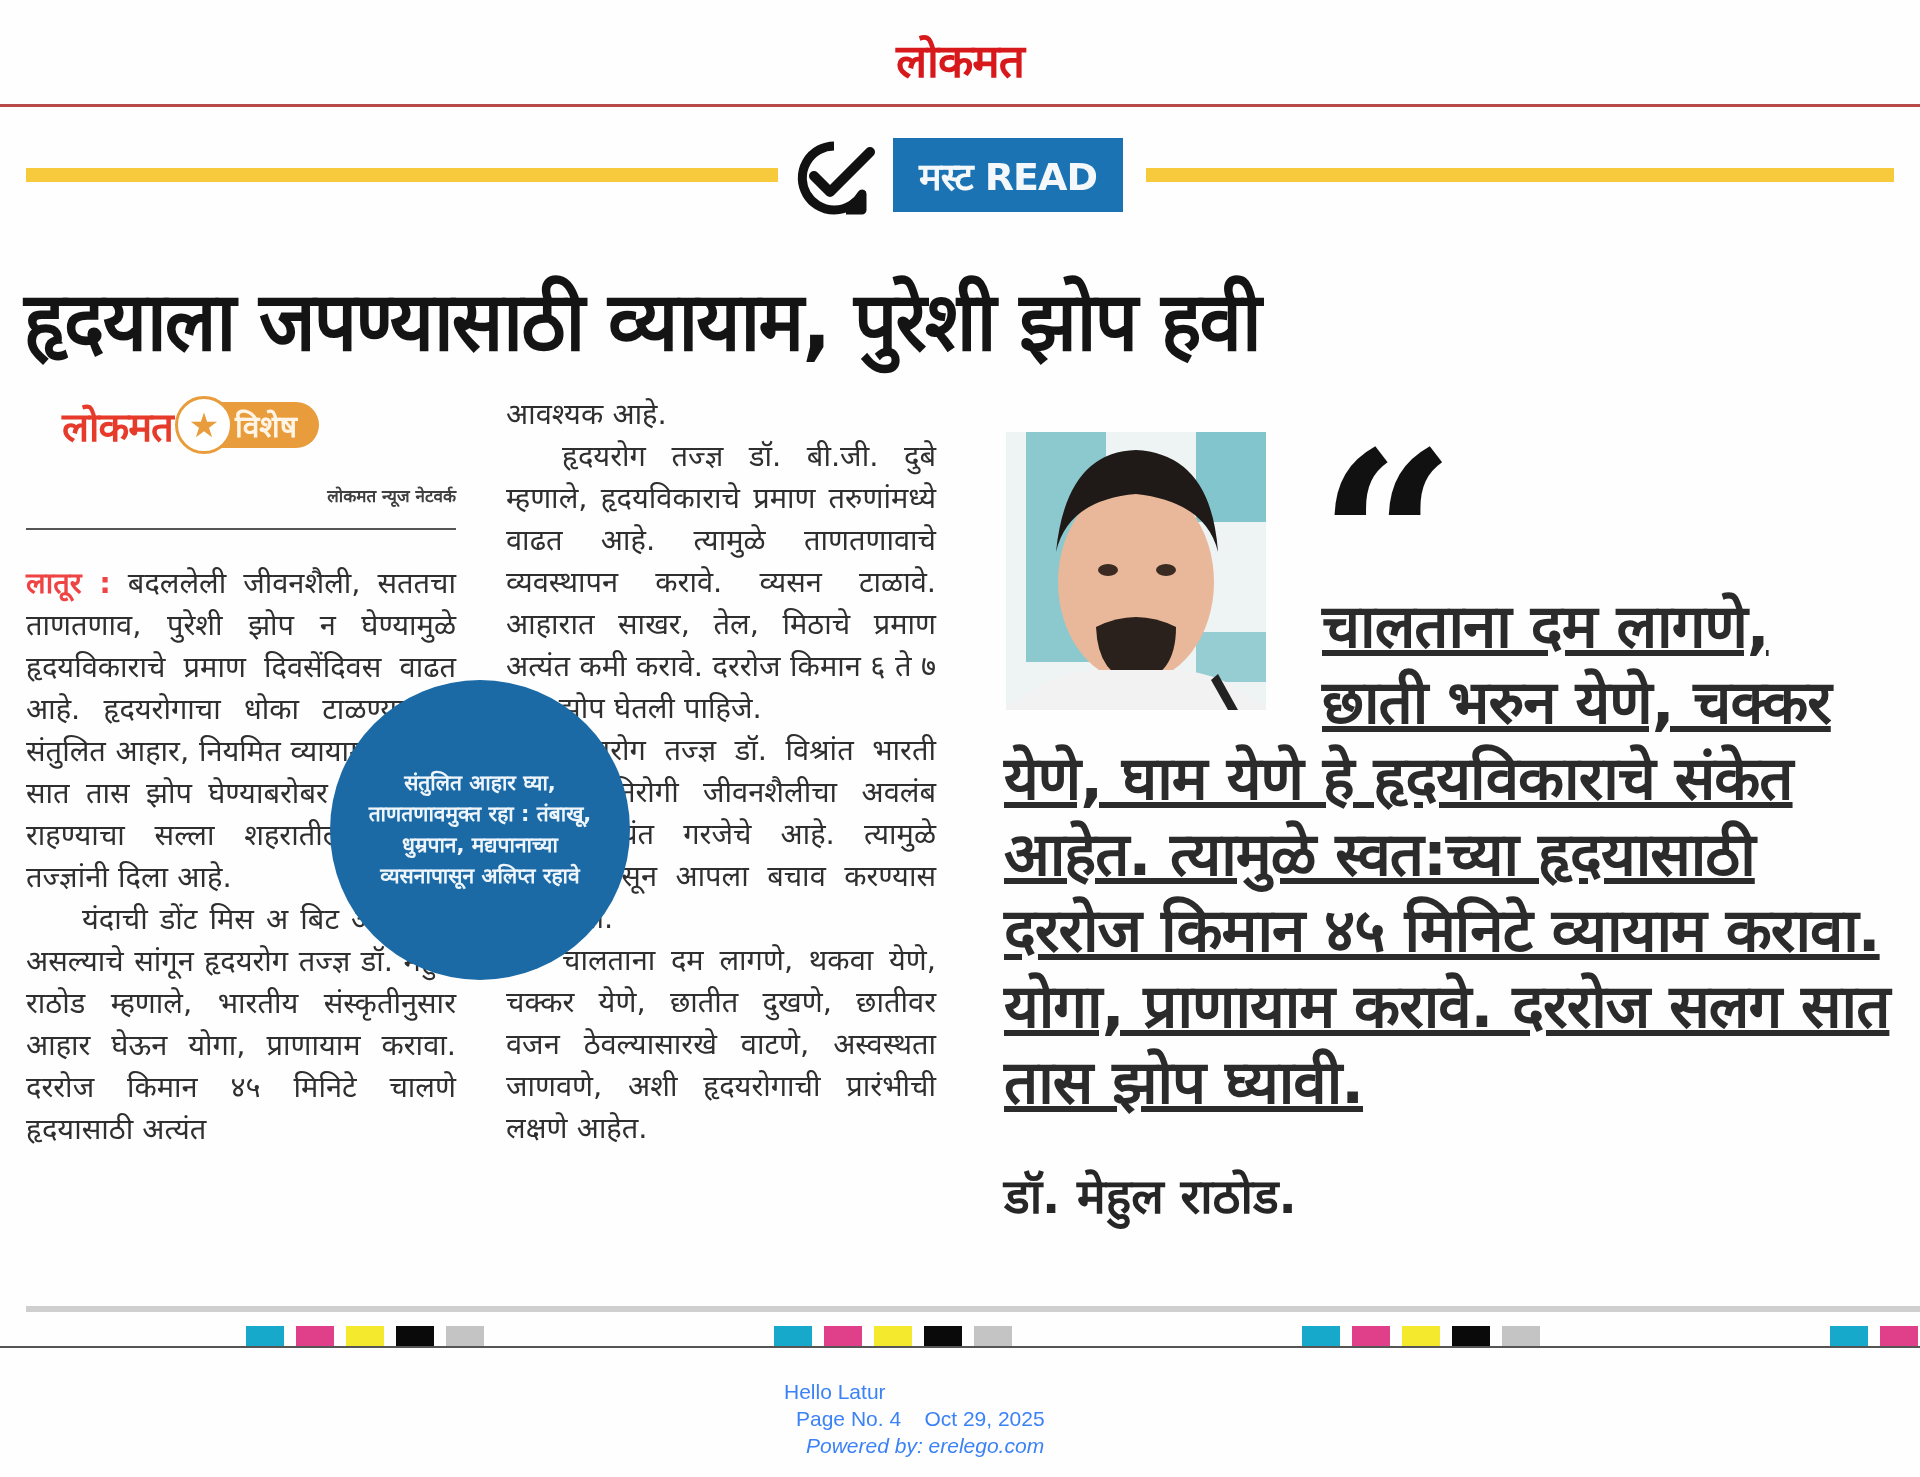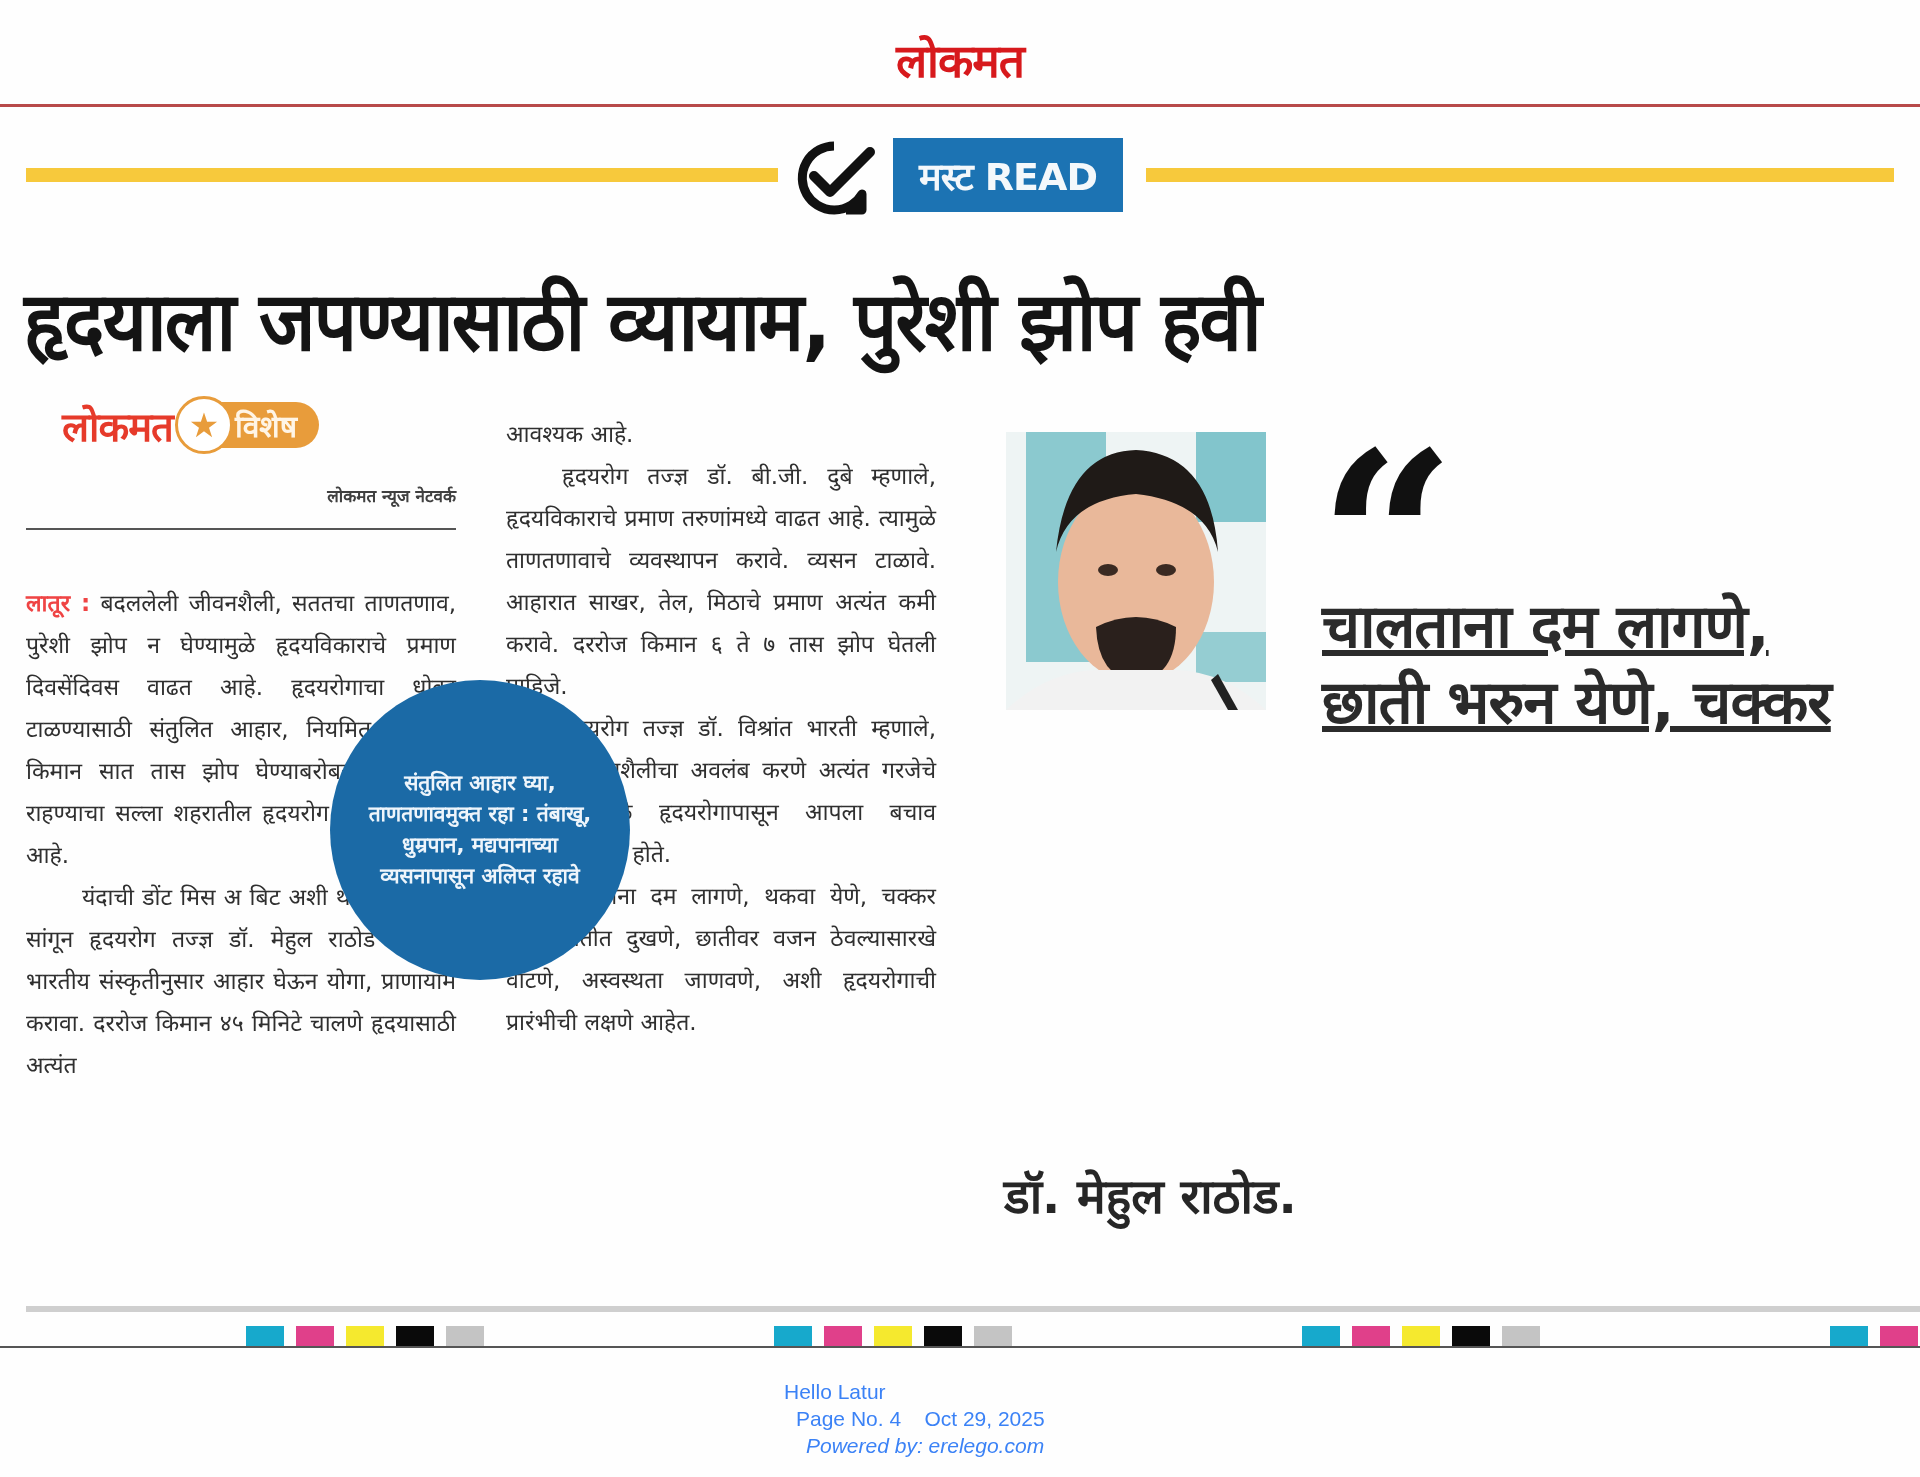--- a/index.html
+++ b/index.html
@@ -31,21 +31,21 @@
     height: 46px; background: #e89c3b; border-radius: 23px; padding: 0 22px 0 56px; }
   .brand-vishesh .star-circle { position: absolute; left: -4px; top: -6px; width: 58px; height: 58px;
     border-radius: 50%; background: #fff; border: 3px solid #e89c3b;
     display: flex; align-items: center; justify-content: center; color: #e89c3b; font-size: 34px; }
   .brand-vishesh .pill-label { color: #fff5e6; font-size: 30px; font-weight: bold; }
 
   .byline { position: absolute; top: 484px; left: 26px; width: 430px; text-align: right;
     font-size: 17px; font-weight: bold; color: #404040; }
   .byline-rule { position: absolute; top: 528px; left: 26px; width: 430px; height: 2px; background: #555; }
 
-  .col { position: absolute; font-size: 23px; line-height: 42px; color: #2f2f2f; text-align: justify; margin-top: 20px; }
+  .col { position: absolute; font-size: 29px; line-height: 42px; color: #2f2f2f; text-align: justify; }
   .col p { text-align: justify; text-align-last: left; }
   .col .indent { text-indent: 56px; }
   .col-1 { top: 562px; left: 26px; width: 430px; }
   .col-2 { top: 393px; left: 506px; width: 430px; }
   .dateline { font-weight: bold; color: #ef4444; }
 
   .pullquote-circle { position: absolute; left: 330px; top: 680px; width: 300px; height: 300px;
     border-radius: 50%; background: #1b6aa6; color: #eef5fb; font-size: 21px; font-weight: bold;
     line-height: 31px; text-align: center; display: flex; align-items: center; justify-content: center;
     padding: 0 26px; }
@@ -125,20 +125,21 @@
     <ellipse cx="130" cy="150" rx="78" ry="100" fill="#e9b89a"></ellipse>
     <path d="M50 120 Q60 20 130 18 Q205 22 212 120 Q200 70 130 62 Q62 68 50 120Z" fill="#1f1a17"></path>
     <ellipse cx="102" cy="138" rx="10" ry="6" fill="#3a2a22"></ellipse>
     <ellipse cx="160" cy="138" rx="10" ry="6" fill="#3a2a22"></ellipse>
     <path d="M90 195 Q130 175 170 195 Q170 245 130 250 Q92 245 90 195Z" fill="#2a201c"></path>
     <path d="M0 278 Q40 240 90 238 L170 238 Q220 240 260 278Z" fill="#f2f2f2"></path>
     <path d="M205 248 L222 278 L232 278 L212 242Z" fill="#222"></path>
   </svg>
   <div class="quote-mark">“</div>
   <div class="quote-text top">चालताना दम लागणे, छाती भरुन येणे, चक्कर</div>
+  <div class="quote-text bottom">येणे, घाम येणे हे हृदयविकाराचे संकेत आहेत. त्यामुळे स्वत:च्या हृदयासाठी दररोज किमान ४५ मिनिटे व्यायाम करावा. योगा, प्राणायाम करावे. दररोज सलग सात तास झोप घ्यावी.</div>
   <div class="quote-author">डॉ. मेहुल राठोड.</div>
 </div>
 
 <div class="footer-rule-thick"></div>
 <div class="reg-marks" style="left:246px">
   <span style="background: rgb(23, 169, 204);"></span>
     <span style="background: rgb(224, 64, 138);"></span>
     <span style="background: rgb(245, 233, 46);"></span>
     <span style="background: rgb(10, 10, 10);"></span>
     <span style="background: rgb(196, 196, 196);"></span>

